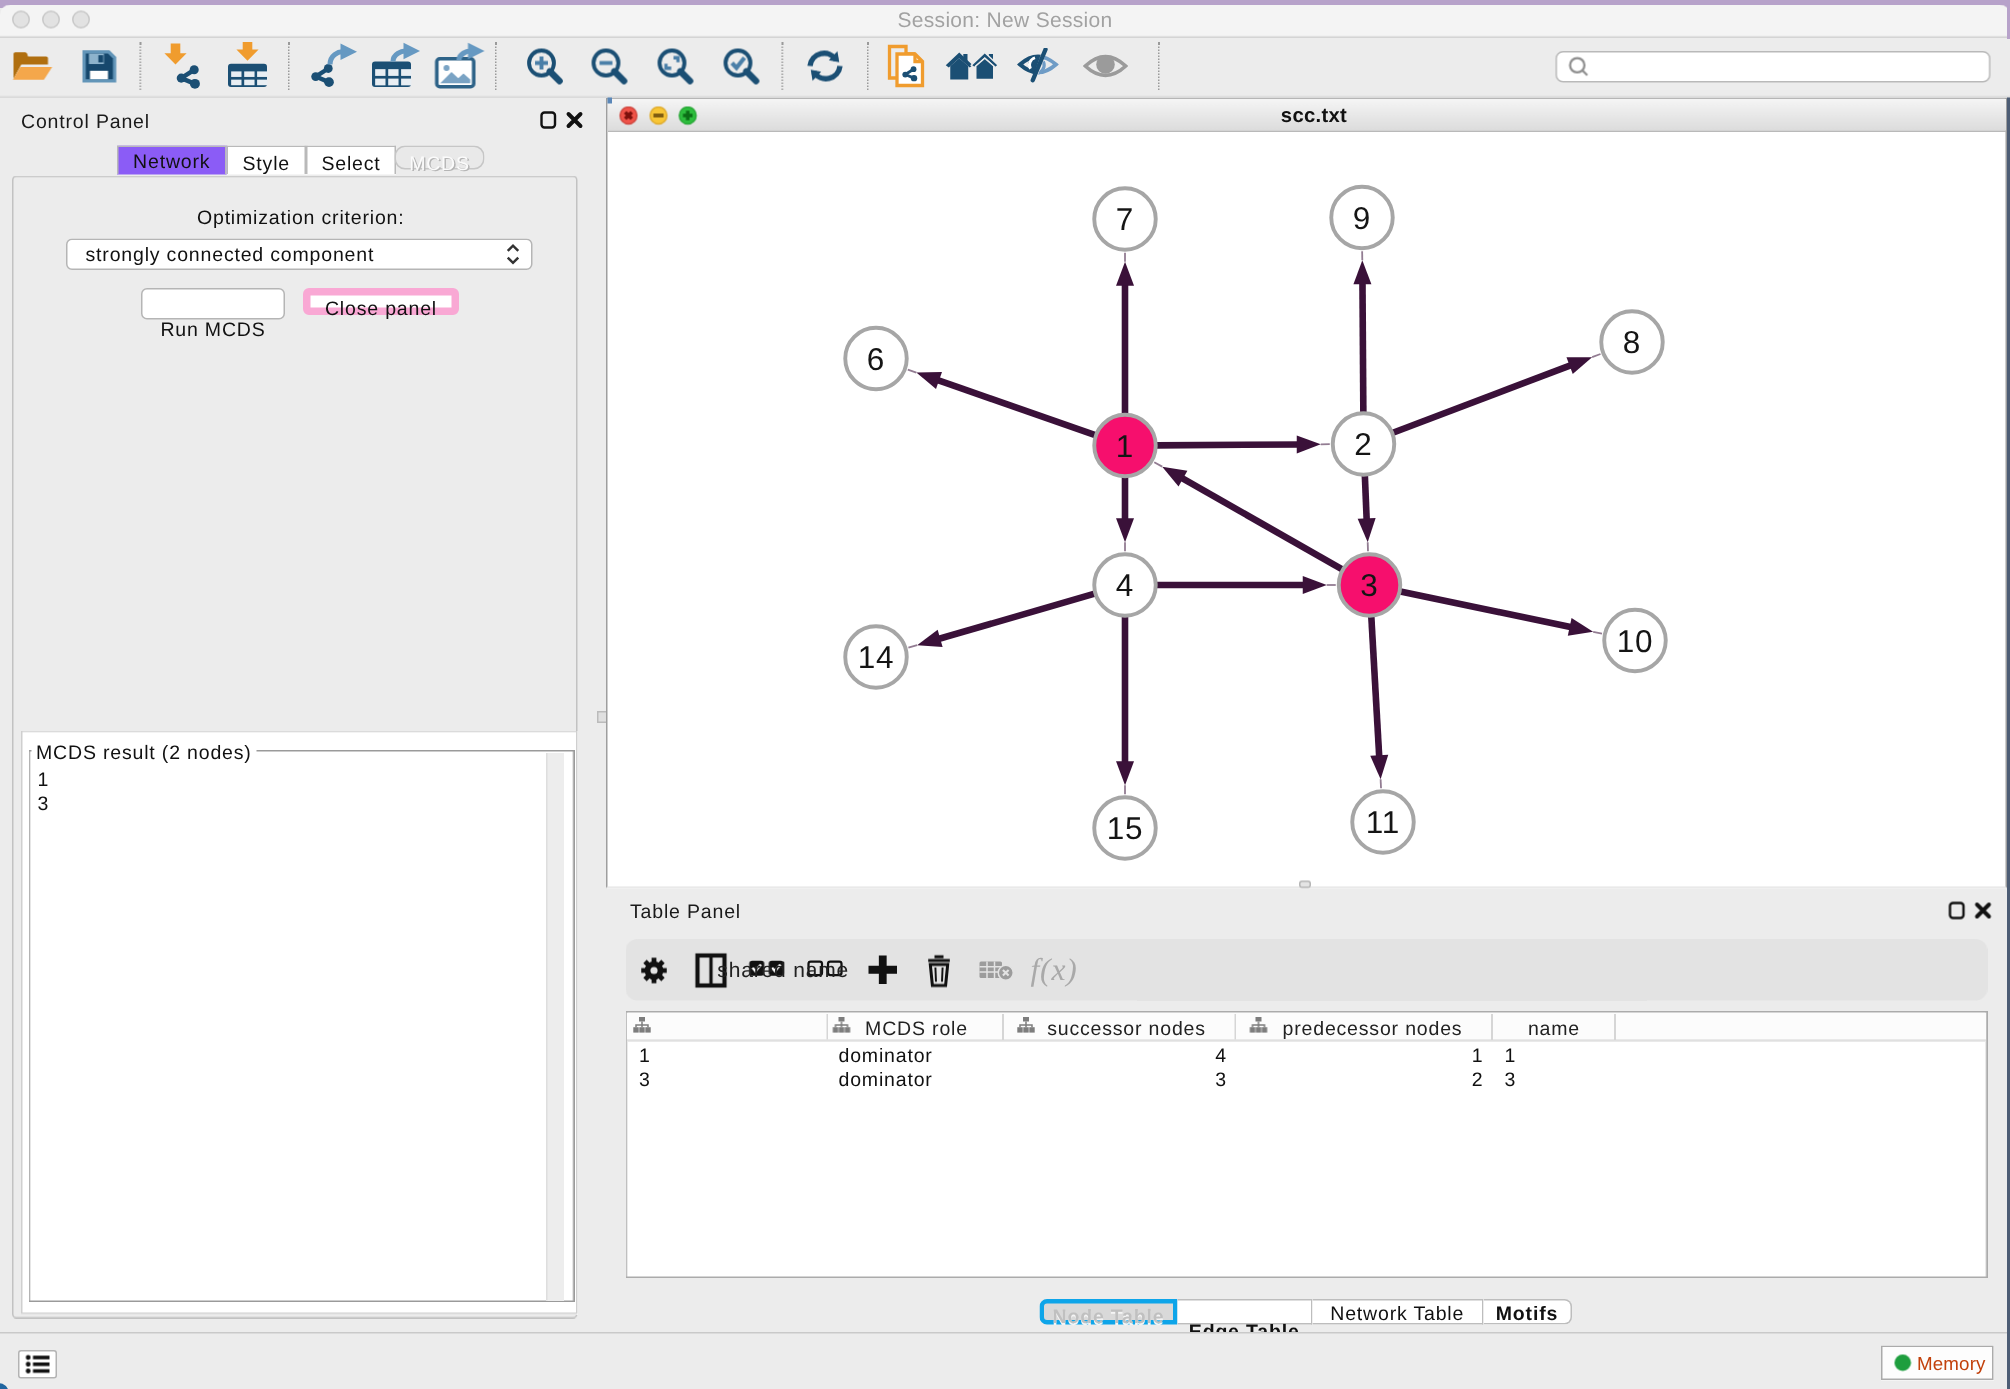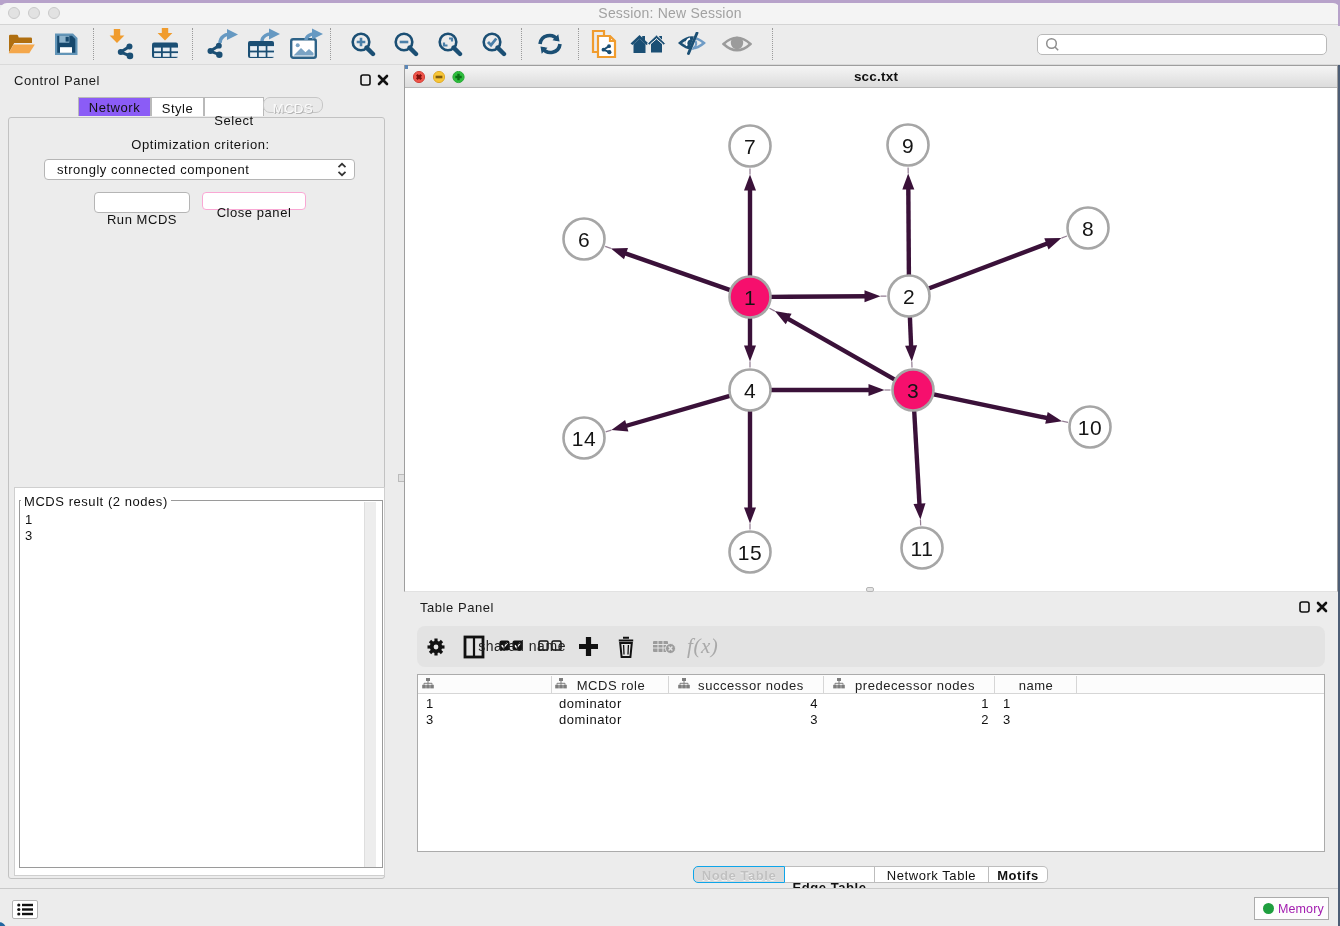--- a/index.html
+++ b/index.html
@@ -157,31 +157,31 @@
     </svg>
 </div>
 <div class="abs" style="left:14px;top:73px;font-size:13px;color:#1a1a1a">Control Panel</div>
 <svg class="abs" style="left:360px;top:74px" width="30" height="12">
     <rect x="1" y="1" width="9" height="10" rx="2" fill="none" stroke="#111" stroke-width="1.6"></rect>
     <path d="M19 2 L27 10 M27 2 L19 10" stroke="#111" stroke-width="2.6" stroke-linecap="round"></path>
   </svg>
 <div class="abs" style="left:8px;top:117px;width:377px;height:762px;border:1px solid #c2c2c2;border-radius:3px;background:#ececec"></div>
 <div class="abs" style="left:78px;top:97px;width:73px;height:19px;background:#8b5cf6;border:1px solid #b9b9b9;border-bottom:none;font-size:13px;text-align:center;padding-top:2px;color:#111">Network</div>
 <div class="abs" style="left:151px;top:97px;width:53px;height:19px;background:#fff;border:1px solid #b9b9b9;border-bottom:none;font-size:13px;text-align:center;padding-top:3px;color:#111">Style</div>
-<div class="abs" style="left:204px;top:97px;width:60px;height:19px;background:#fff;border:1px solid #b9b9b9;border-bottom:none;font-size:13px;text-align:center;padding-top:15px;color:#111">Select</div>
+<div class="abs" style="left:204px;top:97px;width:60px;height:19px;background:#fff;border:1px solid #b9b9b9;border-bottom:none;font-size:13px;text-align:center;padding-top:3px;color:#111">Select</div>
 <div class="abs" style="left:263px;top:97px;width:60px;height:16px;background:#e9e9e9;border:1px solid #c6c6c6;border-radius:7px;font-size:13px;text-align:center;padding-top:3px;color:#fbfbfb;text-shadow:1px 1px 0 #b5b5b5">MCDS</div>
 <div class="abs" style="left:4px;top:137px;width:393px;text-align:center;font-size:13px;color:#111">Optimization criterion:</div>
 <div class="abs" style="left:44px;top:159px;width:311px;height:21px;background:#fff;border:1px solid #b5b5b5;border-radius:4px;font-size:13px;color:#111;padding:2px 0 0 12px">strongly connected component
 <svg width="12" height="15" style="position:absolute;right:6px;top:2px">
       <path d="M2.5 5.2 L6 1.8 L9.5 5.2" fill="none" stroke="#333" stroke-width="1.7"></path>
       <path d="M2.5 9.8 L6 13.2 L9.5 9.8" fill="none" stroke="#333" stroke-width="1.7"></path>
     </svg>
 </div>
 <div class="abs" style="left:94px;top:192px;width:96px;height:18px;background:#fff;border:1px solid #b5b5b5;border-radius:4px;font-size:13px;color:#111;text-align:center;padding-top:19px">Run MCDS</div>
-<div class="abs" style="left:202px;top:192px;width:104px;height:18px;background:#fff;border:1px solid #f9a8d4;border-radius:4px;font-size:13px;color:#111;text-align:center;padding-top:12px">Close panel</div>
+<div class="abs" style="left:202px;top:192px;width:104px;height:18px;background:#fff;border:5px solid #f9a8d4;border-radius:4px;font-size:13px;color:#111;text-align:center;padding-top:1px">Close panel</div>
 <div class="abs" style="left:14px;top:487px;width:371px;height:389px;background:#fff;border:1px solid #cfcfcf"></div>
 <div class="abs" style="left:19px;top:500px;width:364px;height:368px;border:1px solid #9a9a9a;background:#fff"></div>
 <div class="abs" style="left:21px;top:494px;font-size:13px;color:#111;background:#fff;padding:0 3px">MCDS result (2 nodes)</div>
 <div class="abs" style="left:25px;top:512px;font-size:13px;color:#111;line-height:15.5px">1<br>3</div>
 <div class="abs" style="left:364px;top:502px;width:12px;height:365px;background:#ededed;border-left:1px solid #dedede"></div>
 <div class="abs" style="left:398px;top:474px;width:7px;height:8px;background:#e0e0e0;border:1px solid #bbb"></div>
 <div class="abs" style="left:404px;top:65px;width:934px;height:527px;background:#fff;border:1px solid #9e9e9e;border-bottom-color:#e2e2e2">
 <div class="abs" style="left:0;top:0;width:932px;height:22px;background:linear-gradient(#f5f5f5,#dcdcdc);border-bottom:1px solid #b9b9b9"></div>
 <svg class="abs" style="left:4px;top:5px" width="62" height="16">
       <circle cx="10" cy="6" r="5.6" fill="#f05349" stroke="#cf463e" stroke-width="1"></circle>
@@ -353,31 +353,31 @@
 <div class="abs" style="left:426px;top:696px;font-size:13px;color:#111">1</div>
 <div class="abs" style="left:559px;top:696px;font-size:13px;color:#111">dominator</div>
 <div class="abs" style="left:668px;top:696px;width:150px;text-align:right;font-size:13px;color:#111">4</div>
 <div class="abs" style="left:823px;top:696px;width:166px;text-align:right;font-size:13px;color:#111">1</div>
 <div class="abs" style="left:1003px;top:696px;font-size:13px;color:#111">1</div>
 <div class="abs" style="left:426px;top:712px;font-size:13px;color:#111">3</div>
 <div class="abs" style="left:559px;top:712px;font-size:13px;color:#111">dominator</div>
 <div class="abs" style="left:668px;top:712px;width:150px;text-align:right;font-size:13px;color:#111">3</div>
 <div class="abs" style="left:823px;top:712px;width:166px;text-align:right;font-size:13px;color:#111">2</div>
 <div class="abs" style="left:1003px;top:712px;font-size:13px;color:#111">3</div>
-<div class="abs" style="left:693px;top:866px;width:92px;height:17px;background:#d9d9d9;border:1px solid #0ea5e9;border-radius:5px 0 0 5px;font-size:13px;font-weight:bold;text-align:center;padding-top:1px;color:#c0c0c0;text-shadow:0 1px 0 #f5f5f5">Node Table</div>
+<div class="abs" style="left:693px;top:866px;width:92px;height:17px;background:#d9d9d9;border:3px solid #0ea5e9;border-radius:5px 0 0 5px;font-size:13px;font-weight:bold;text-align:center;padding-top:1px;color:#c0c0c0;text-shadow:0 1px 0 #f5f5f5">Node Table</div>
 <div class="abs" style="left:785px;top:866px;width:90px;height:17px;background:#fff;border:1px solid #bdbdbd;border-left:none;font-size:13px;font-weight:bold;text-align:center;padding-top:13px;color:#111">Edge Table</div>
 <div class="abs" style="left:875px;top:866px;width:114px;height:17px;background:#fff;border:1px solid #bdbdbd;border-left:none;font-size:13px;font-weight:normal;text-align:center;padding-top:1px;color:#111">Network Table</div>
 <div class="abs" style="left:989px;top:866px;width:59px;height:17px;background:#fff;border:1px solid #bdbdbd;border-left:none;border-radius:0 5px 5px 0;font-size:13px;font-weight:bold;text-align:center;padding-top:1px;color:#111">Motifs</div>
 <div class="abs" style="left:0;top:888px;width:1340px;height:38px;background:#ececec;border-top:1px solid #c9c9c9"></div>
 <div class="abs" style="left:12px;top:900px;width:26px;height:19px;background:#fff;border:1px solid #b3b3b3;border-radius:2px">
     <svg width="16" height="13" style="position:absolute;left:4px;top:2px">
       <circle cx="1.8" cy="2" r="1.6" fill="#111"></circle>
       <rect x="5" y="0.8" width="11" height="2.4" fill="#111"></rect>
       <circle cx="1.8" cy="6.5" r="1.6" fill="#111"></circle>
       <rect x="5" y="5.3" width="11" height="2.4" fill="#111"></rect>
       <circle cx="1.8" cy="11" r="1.6" fill="#111"></circle>
       <rect x="5" y="9.8" width="11" height="2.4" fill="#111"></rect>
     </svg>
   </div>
-<div class="abs" style="left:1254px;top:897px;width:75px;height:23px;background:#fdfdfd;border:1px solid #ababab;font-size:12.5px;color:#a21caf;padding:4px 0 0 23px;letter-spacing:0.1px">Memory</div>
+<div class="abs" style="left:1254px;top:897px;width:75px;height:23px;background:#fdfdfd;border:1px solid #ababab;font-size:12.5px;color:#c2410c;padding:4px 0 0 23px;letter-spacing:0.1px">Memory</div>
 <div class="abs" style="left:1263px;top:903px;width:11px;height:11px;border-radius:50%;background:#1e9e3e"></div>
 <div class="abs" style="left:1338px;top:0;width:2px;height:26px;background:#b7a2ca"></div>
 <div class="abs" style="left:1338px;top:65px;width:2px;height:861px;background:#4d5d75"></div>
 <div class="abs" style="left:-8px;top:922px;width:14px;height:14px;border-radius:50%;background:#2166a0"></div>
 </body></html>

